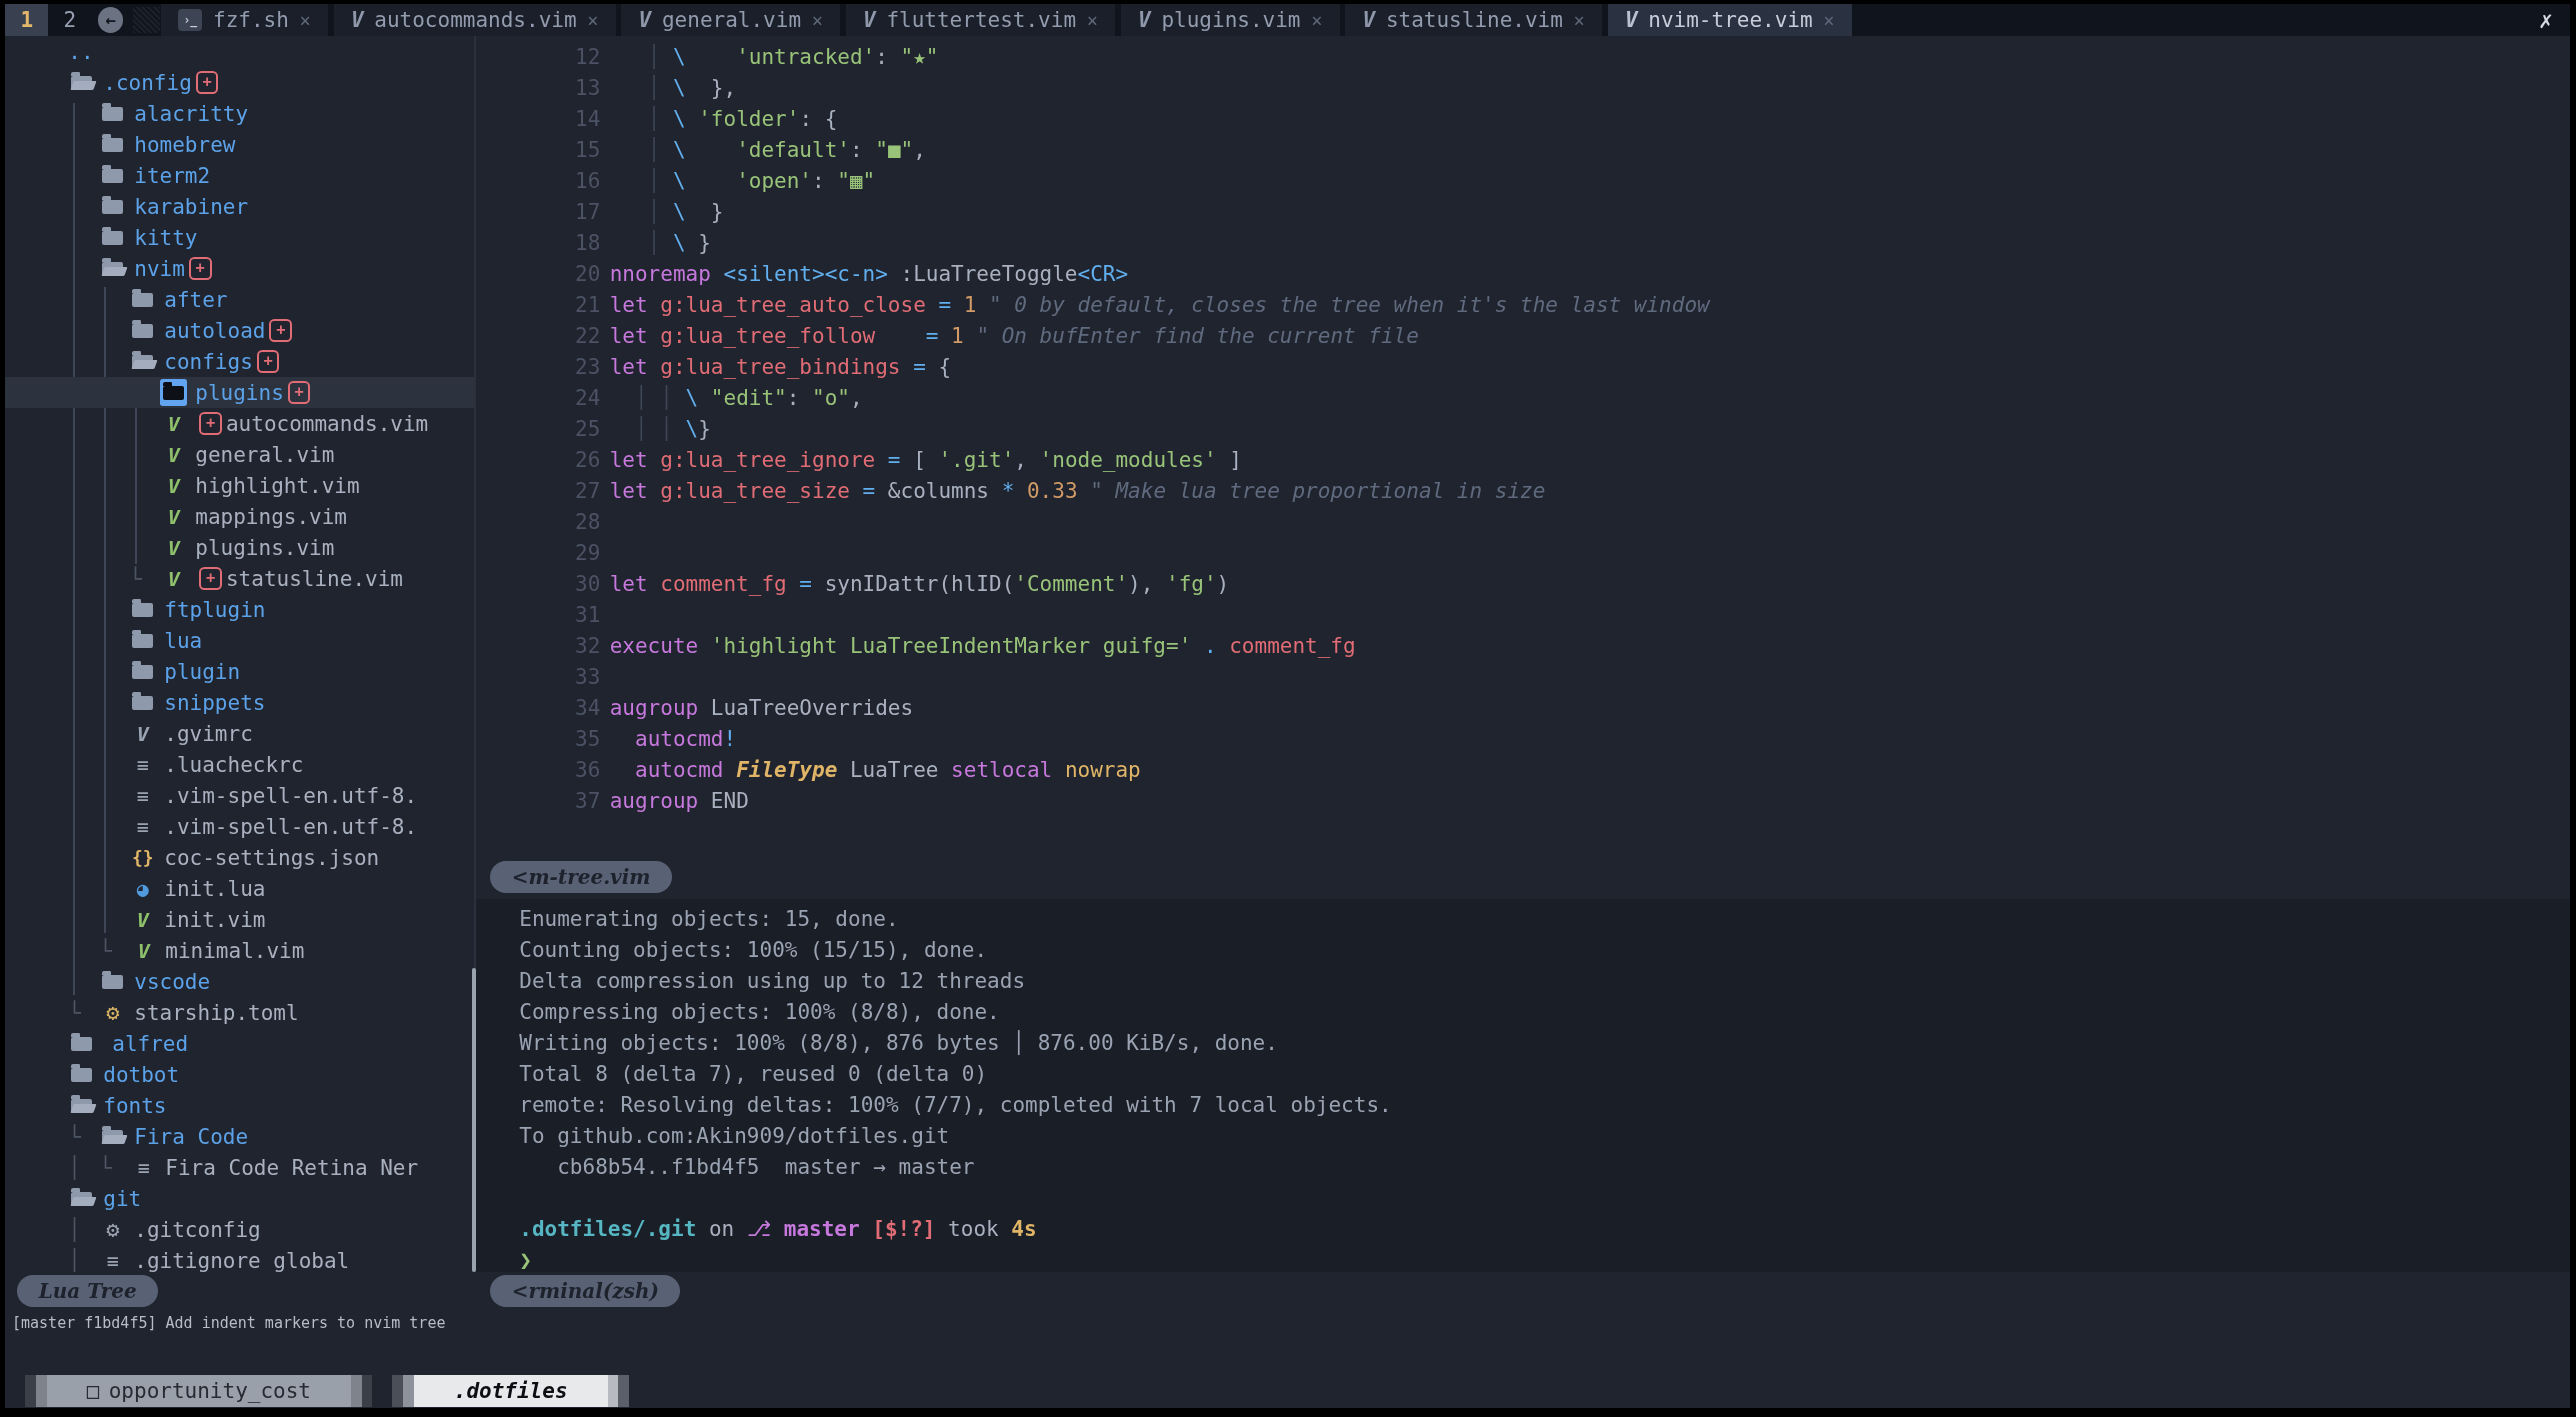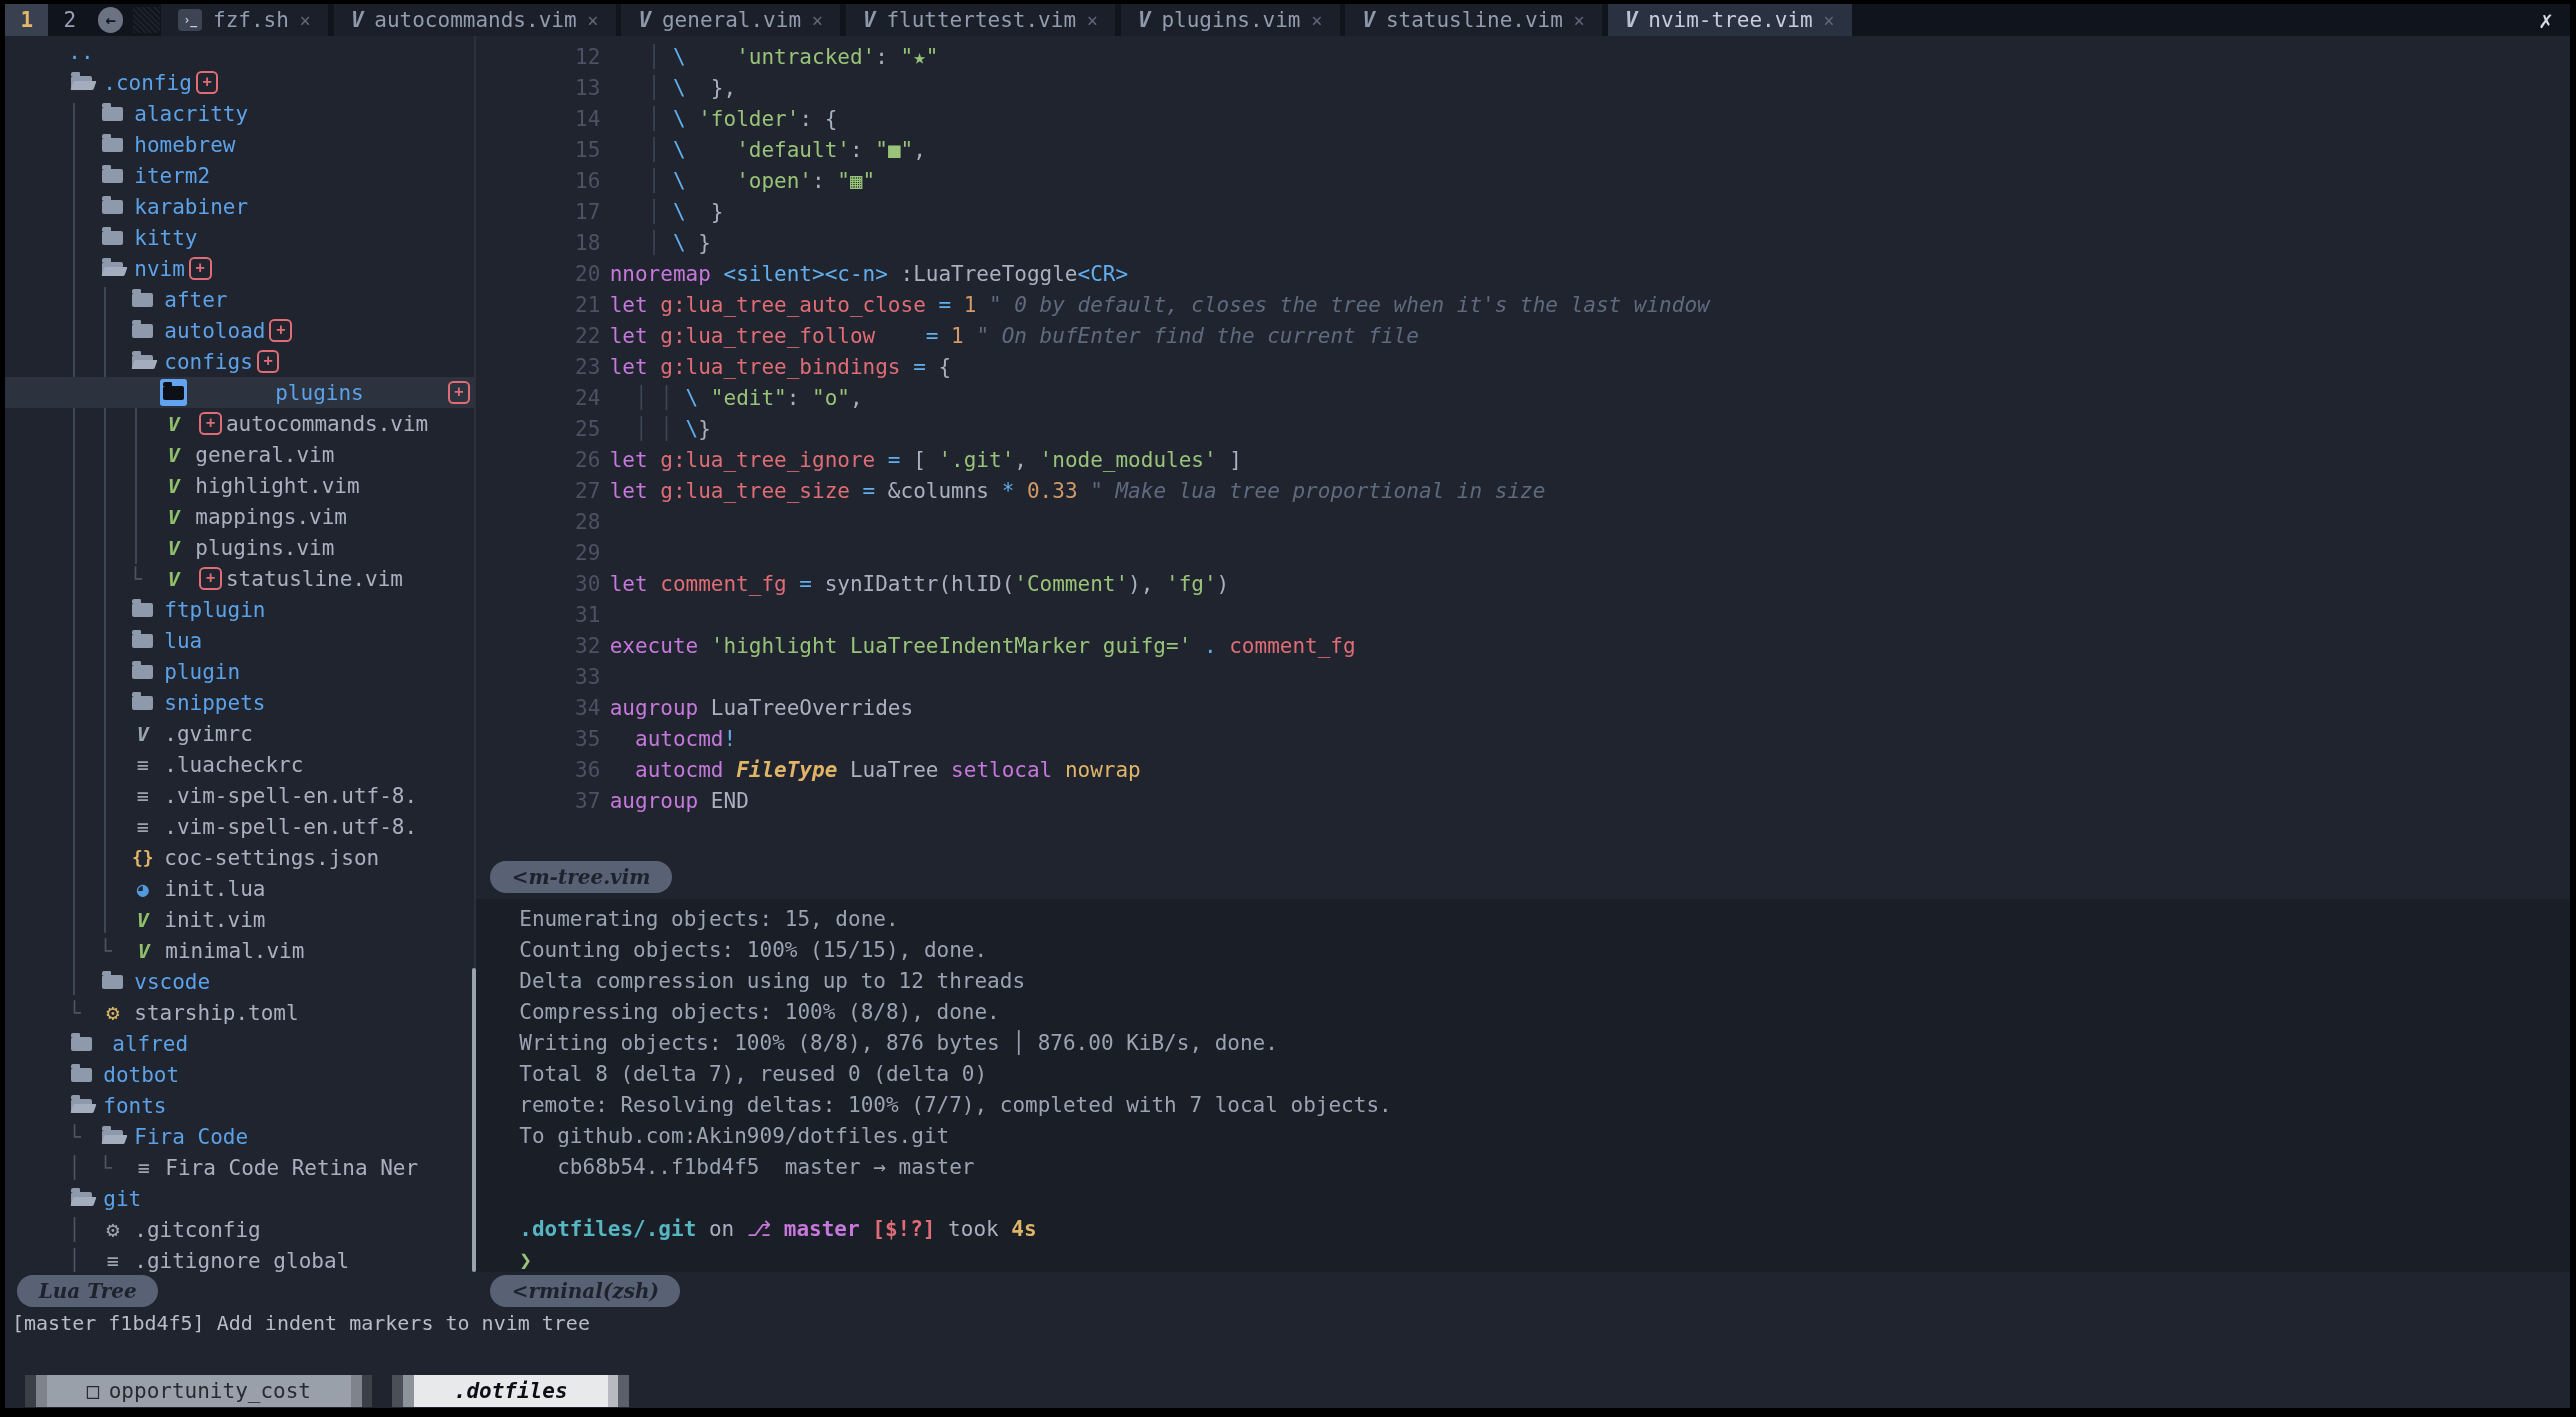--- a/index.html
+++ b/index.html
@@ -69,21 +69,21 @@
   .pill-tree{left:12px;top:1239px;}
   .pill-term{left:485px;top:1239px;}
   
   .gitpane{position:absolute;left:471px;top:863px;right:0;height:373px;background:var(--bg2);padding:4px 0 0 43px;font-size:21px;color:#9aa3b2;}
   .gline{height:31px;display:flex;align-items:center;white-space:pre;}
   .pr.cyanb{color:var(--cyan);font-weight:bold;} .pr.pfg{color:var(--fg);}
   .pr.pur{color:var(--purple);} .pr.purb{color:var(--purple);font-weight:bold;}
   .pr.redb{color:var(--red);font-weight:bold;} .pr.ylb{color:var(--yellow);font-weight:bold;}
   .pr.grn{color:var(--green);}
   
-  .msgline{position:absolute;left:0;top:1271px;right:0;height:33px;line-height:33px;padding-left:6.7px;color:#b6bdc9;font-size:20px;white-space:pre;}
+  .msgline{position:absolute;left:0;top:1271px;right:0;height:33px;line-height:33px;padding-left:6.7px;color:#b6bdc9;font-size:15px;white-space:pre;}
   .tmuxbar{position:absolute;left:0;top:1339px;right:0;height:32px;display:flex;align-items:stretch;}
   .tseg{display:flex;align-items:stretch;margin-left:20px;}
   .band{width:10.7px;}
   .tbody{display:flex;align-items:center;gap:9.4px;padding:0 40px;font-size:21px;white-space:pre;}
   .tseg.inactive .tbody{background:#9aa0a9;color:#262a33;}
   .tseg.active .tbody{background:#e7e9eb;color:#0c0e13;font-weight:bold;font-style:italic;}
 </style>
 </head>
 <body>
 
@@ -115,21 +115,21 @@
         <div class="trow" style="padding-left: 63px;"><span class="islot"><span class="i-folder open"></span></span><span class="lbl-dir">.config</span><span class="badge">+</span></div>
         <div class="trow" style="padding-left: 94px;"><span class="islot"><span class="i-folder"></span></span><span class="lbl-dir">alacritty</span></div>
         <div class="trow" style="padding-left: 94px;"><span class="islot"><span class="i-folder"></span></span><span class="lbl-dir">homebrew</span></div>
         <div class="trow" style="padding-left: 94px;"><span class="islot"><span class="i-folder"></span></span><span class="lbl-dir">iterm2</span></div>
         <div class="trow" style="padding-left: 94px;"><span class="islot"><span class="i-folder"></span></span><span class="lbl-dir">karabiner</span></div>
         <div class="trow" style="padding-left: 94px;"><span class="islot"><span class="i-folder"></span></span><span class="lbl-dir">kitty</span></div>
         <div class="trow" style="padding-left: 94px;"><span class="islot"><span class="i-folder open"></span></span><span class="lbl-dir">nvim</span><span class="badge">+</span></div>
         <div class="trow" style="padding-left: 124px;"><span class="islot"><span class="i-folder"></span></span><span class="lbl-dir">after</span></div>
         <div class="trow" style="padding-left: 124px;"><span class="islot"><span class="i-folder"></span></span><span class="lbl-dir">autoload</span><span class="badge">+</span></div>
         <div class="trow" style="padding-left: 124px;"><span class="islot"><span class="i-folder open"></span></span><span class="lbl-dir">configs</span><span class="badge">+</span></div>
-        <div class="trow selected" style="padding-left: 155px; justify-content: space-between;"><span class="islot cursor"><span class="i-folder"></span></span><span class="lbl-dir">plugins</span><span class="badge">+</span></div>
+        <div class="trow selected" style="padding-left: 155px;"><span class="islot cursor"><span class="i-folder"></span></span><span class="lbl-dir">plugins</span><span class="badge">+</span></div>
         <div class="trow" style="padding-left: 155px;"><span class="islot"><span class="tico vim">V</span></span><span class="badge">+</span><span class="lbl-file">autocommands.vim</span></div>
         <div class="trow" style="padding-left: 155px;"><span class="islot"><span class="tico vim">V</span></span><span class="lbl-file">general.vim</span></div>
         <div class="trow" style="padding-left: 155px;"><span class="islot"><span class="tico vim">V</span></span><span class="lbl-file">highlight.vim</span></div>
         <div class="trow" style="padding-left: 155px;"><span class="islot"><span class="tico vim">V</span></span><span class="lbl-file">mappings.vim</span></div>
         <div class="trow" style="padding-left: 155px;"><span class="islot"><span class="tico vim">V</span></span><span class="lbl-file">plugins.vim</span></div>
         <div class="trow" style="padding-left: 124px;"><span class="branch">└</span><span class="islot"><span class="tico vim">V</span></span><span class="badge">+</span><span class="lbl-file">statusline.vim</span></div>
         <div class="trow" style="padding-left: 124px;"><span class="islot"><span class="i-folder"></span></span><span class="lbl-dir">ftplugin</span></div>
         <div class="trow" style="padding-left: 124px;"><span class="islot"><span class="i-folder"></span></span><span class="lbl-dir">lua</span></div>
         <div class="trow" style="padding-left: 124px;"><span class="islot"><span class="i-folder"></span></span><span class="lbl-dir">plugin</span></div>
         <div class="trow" style="padding-left: 124px;"><span class="islot"><span class="i-folder"></span></span><span class="lbl-dir">snippets</span></div>

